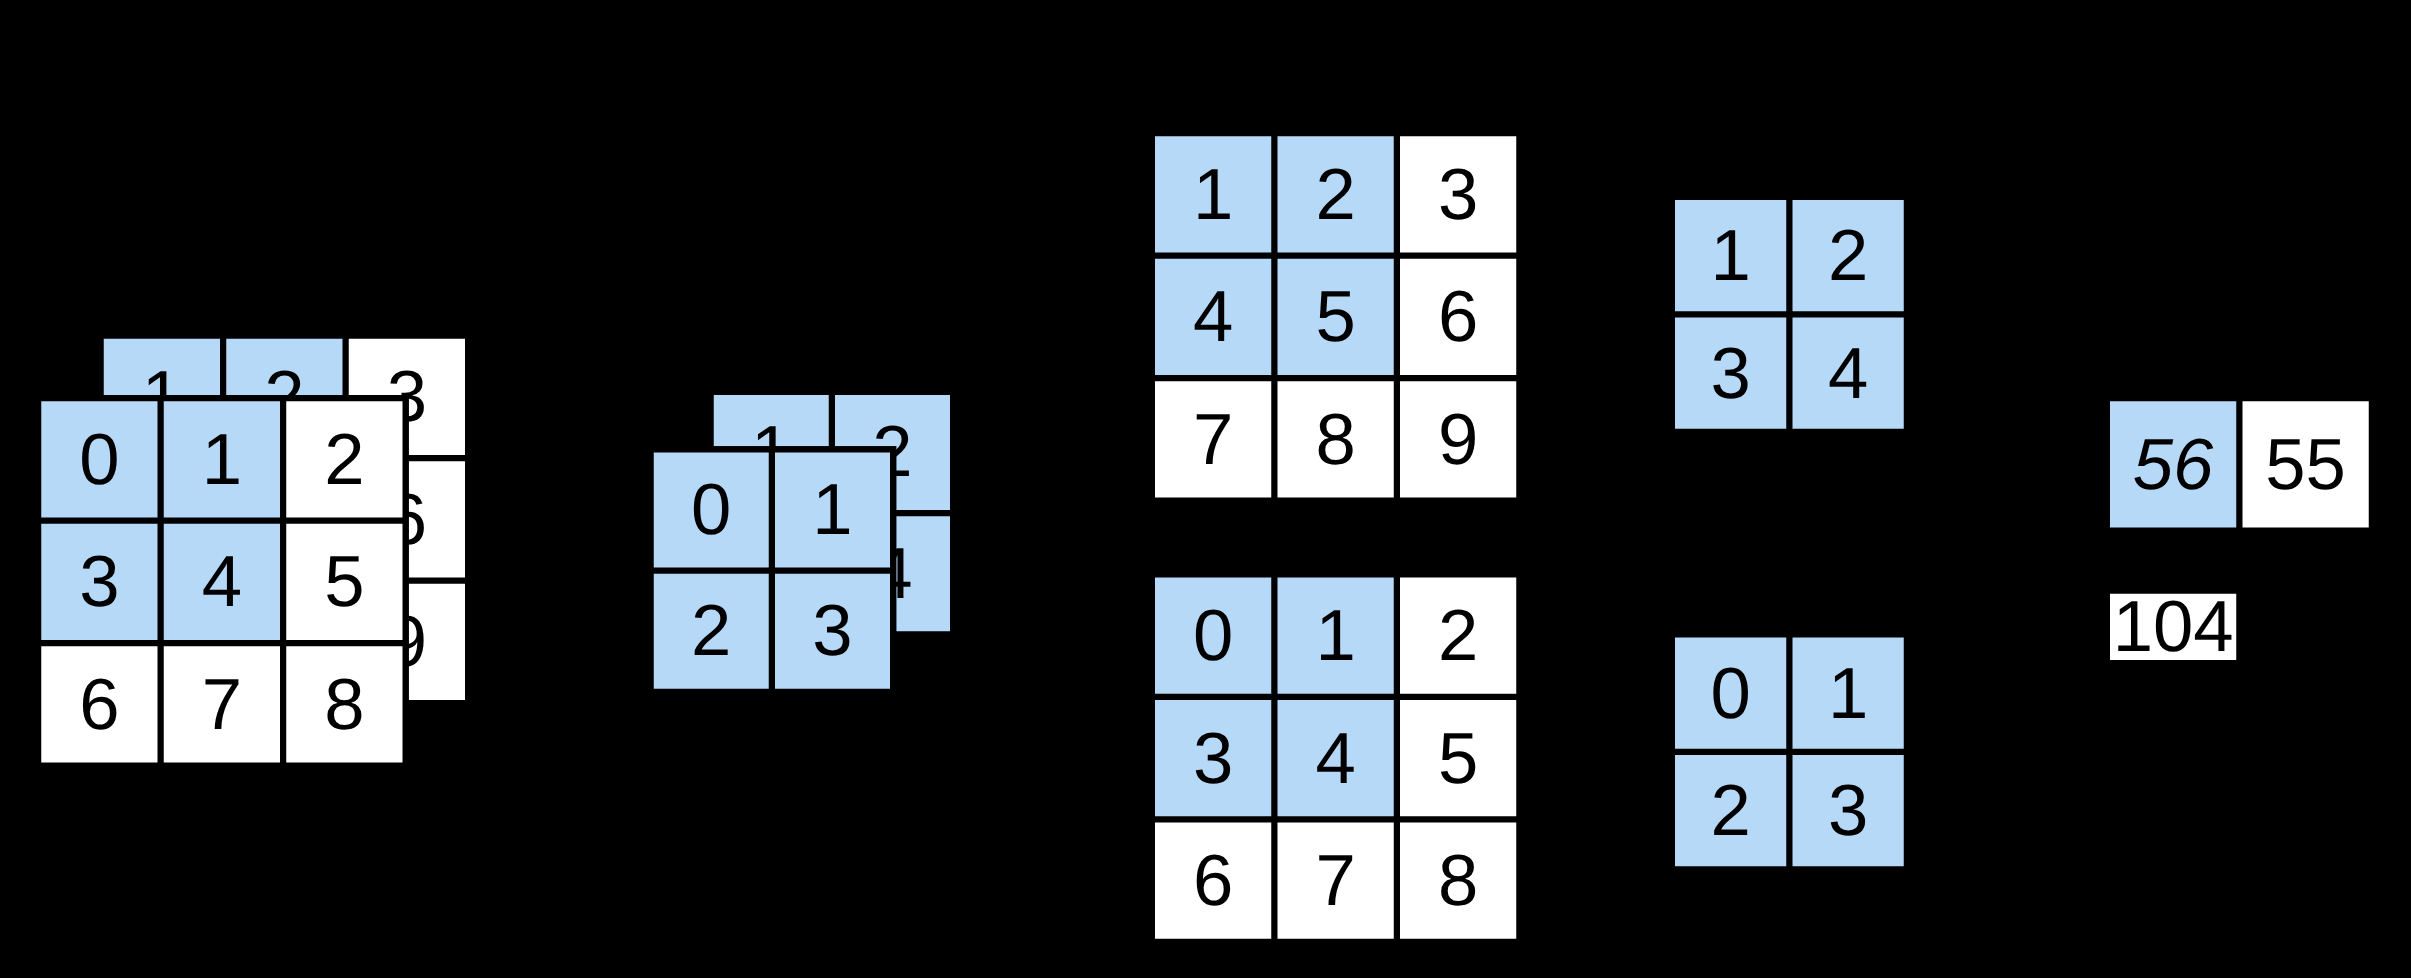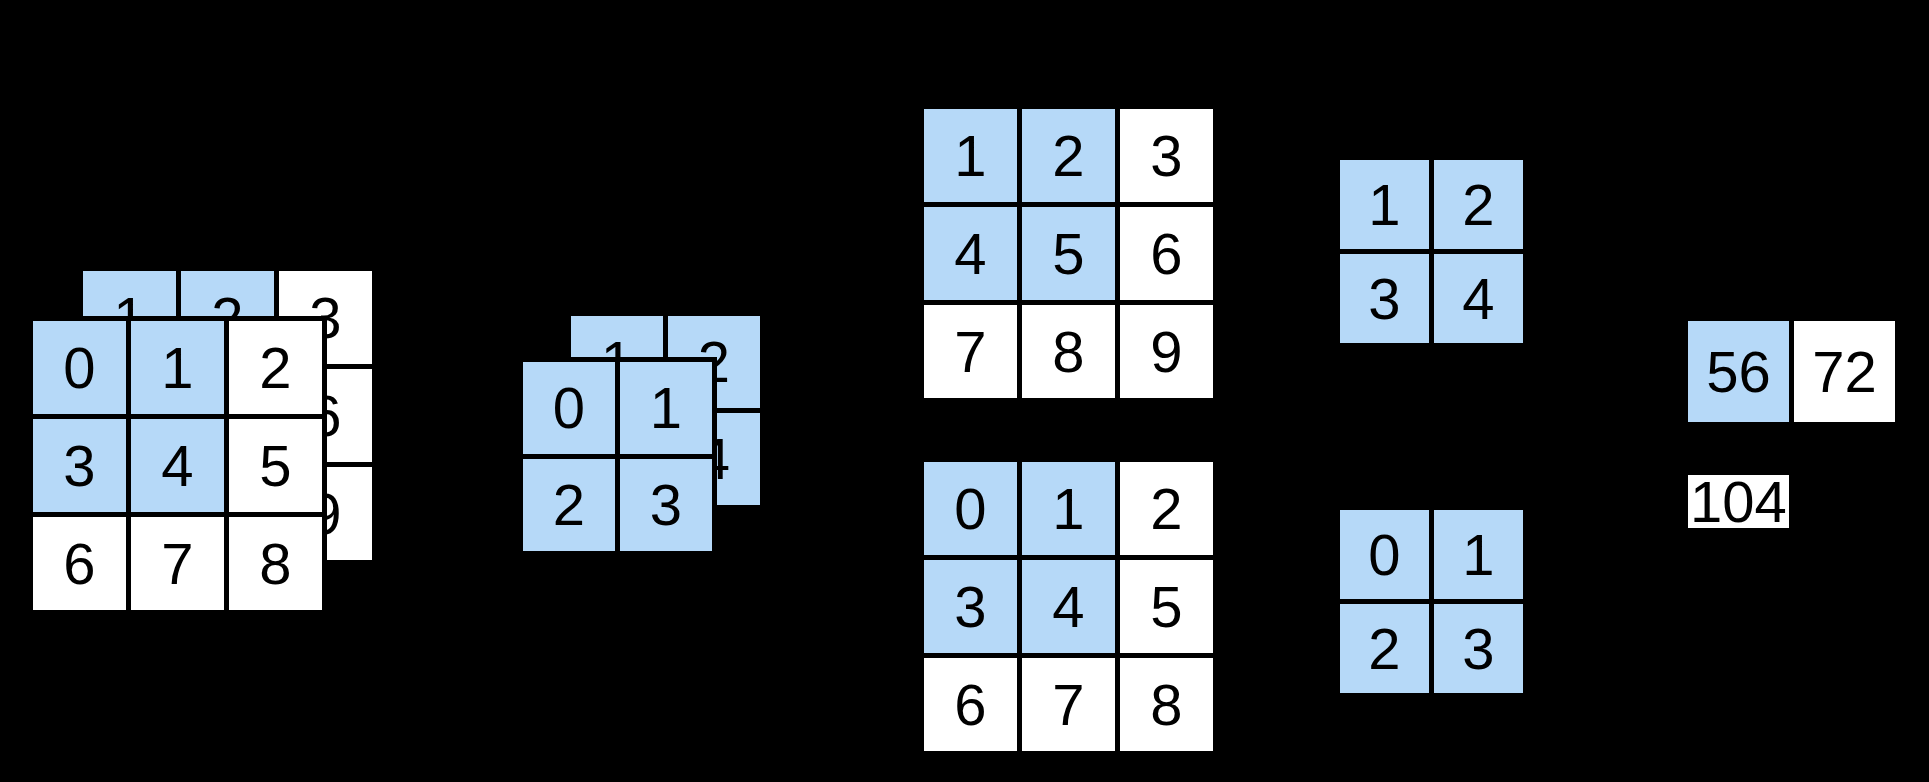--- a/index.html
+++ b/index.html
@@ -104,17 +104,17 @@
       <div class="cell" style="background: rgb(182, 217, 248); color: rgb(0, 0, 0);">3</div>
       <div class="cell" style="background: rgb(182, 217, 248); color: rgb(0, 0, 0);">4</div>
     </div>
     <div class="matrix" style="left: 1335px; top: 505px; z-index: 1; gap: 5px; border-width: 5px; border-color: rgb(0, 0, 0); background: rgb(0, 0, 0); grid-template-columns: repeat(2, 89px); grid-auto-rows: 89px;">
       <div class="cell" style="background: rgb(182, 217, 248); color: rgb(0, 0, 0);">0</div>
       <div class="cell" style="background: rgb(182, 217, 248); color: rgb(0, 0, 0);">1</div>
       <div class="cell" style="background: rgb(182, 217, 248); color: rgb(0, 0, 0);">2</div>
       <div class="cell" style="background: rgb(182, 217, 248); color: rgb(0, 0, 0);">3</div>
     </div>
     <div class="matrix" style="left: 1683px; top: 316px; z-index: 1; gap: 5px; border-width: 5px; border-color: rgb(0, 0, 0); background: rgb(0, 0, 0); grid-template-columns: repeat(2, 101px); grid-auto-rows: 101px;">
-      <div class="cell" style="background: rgb(182, 217, 248); color: rgb(0, 0, 0);">56</div>
-      <div class="cell" style="background: rgb(255, 255, 255); color: rgb(0, 0, 0);">72</div>
+      <div class="cell" style="background: rgb(182, 217, 248); color: rgb(0, 0, 0); font-style: italic;">56</div>
+      <div class="cell" style="background: rgb(255, 255, 255); color: rgb(0, 0, 0);">55</div>
       <div class="cell" style="background: rgb(255, 255, 255); color: rgb(0, 0, 0); margin-top: 48px;">104</div>
     </div>
   </div>
 
 </body></html>

